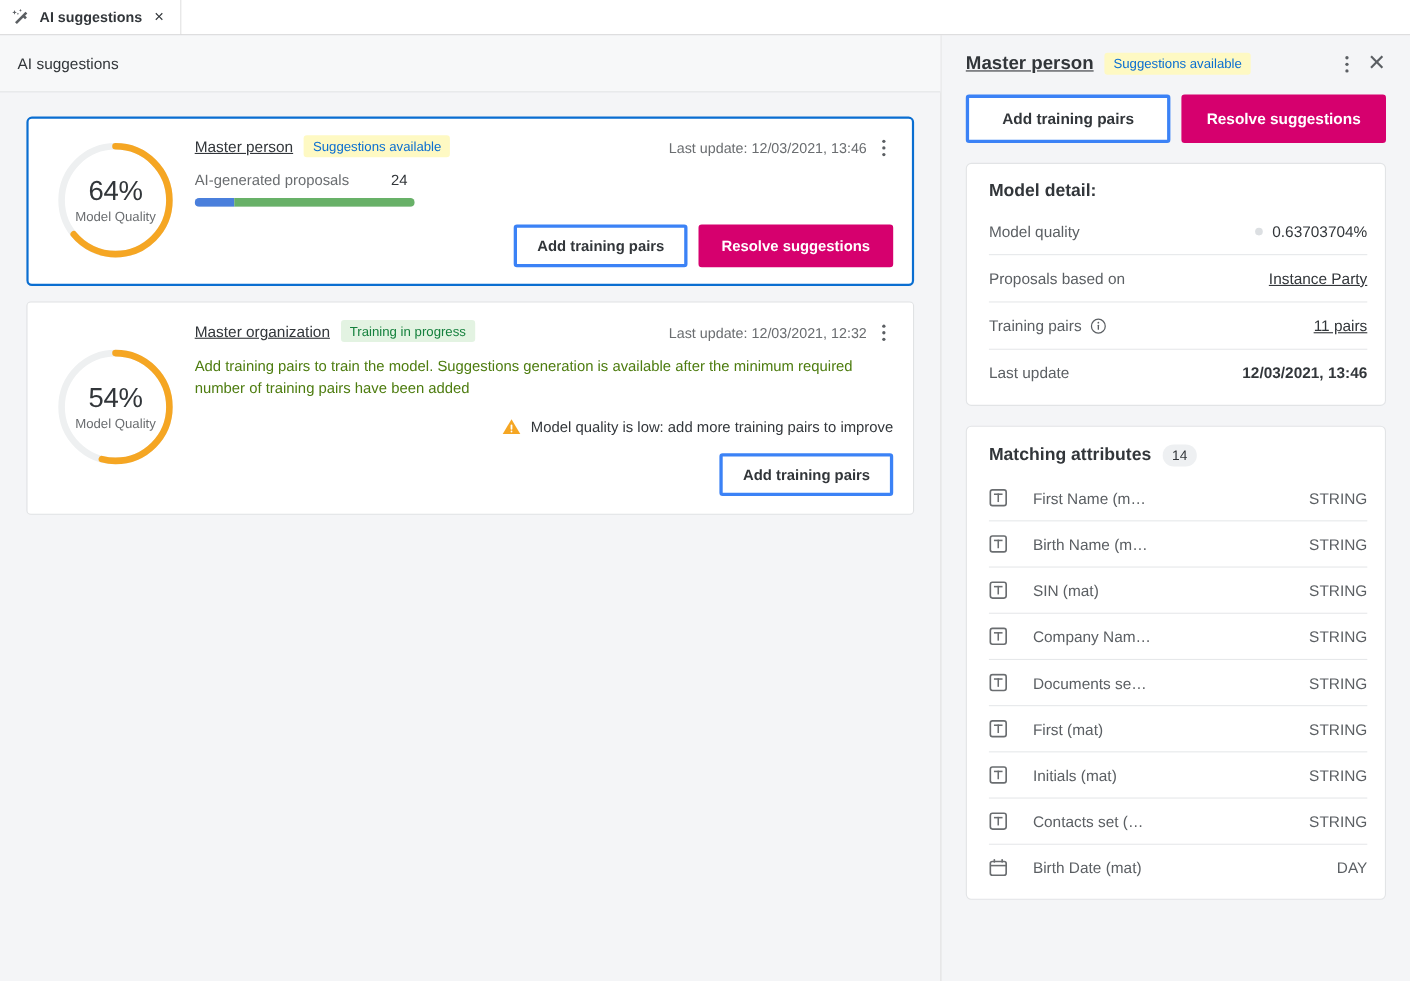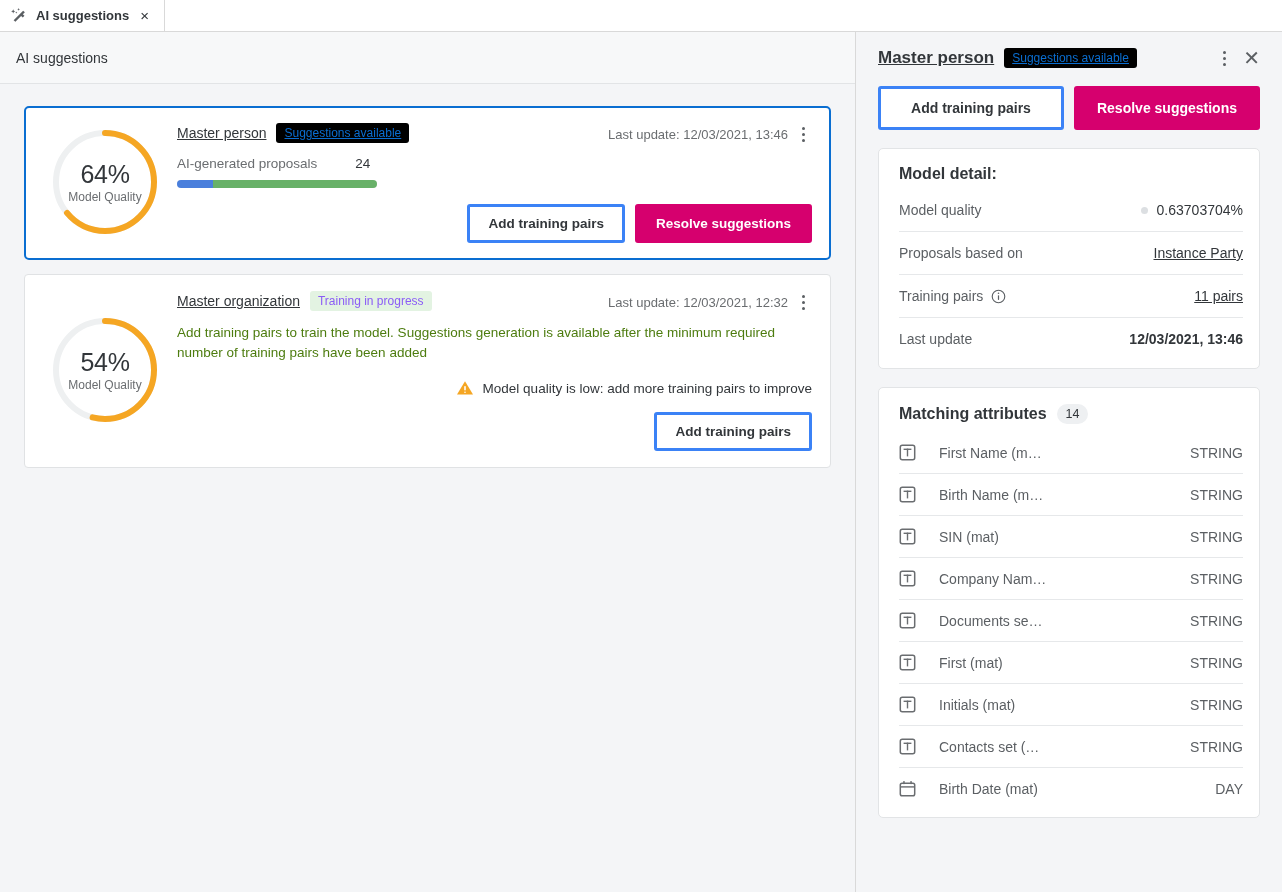--- a/index.html
+++ b/index.html
@@ -90,22 +90,22 @@
 
   .card-toprow { display: flex; align-items: flex-start; }
   .title-block { display: flex; align-items: center; gap: 10px; padding-top: 2px; }
   .card-title {
     font-size: 14px; color: #32363a; font-weight: normal;
     text-decoration: underline; cursor: pointer;
   }
   .badge {
     font-size: 12px; padding: 3px 8px; border-radius: 3px; white-space: nowrap;
   }
-  .badge-info { background: #000000; color: #0a6ed1; text-decoration: underline; }
-  .badge-ok { background: #e3f3e2; color: #8b5cf6; }
+  .badge-info { background: #fef9c3; color: #0a6ed1; }
+  .badge-ok { background: #e3f3e2; color: #15803d; }
 
   .card-right { margin-left: auto; display: flex; align-items: center; gap: 6px; padding-top: 3px; }
   .last-update { font-size: 13px; color: #6a6d70; white-space: nowrap; }
   .kebab {
     width: 18px; height: 20px; cursor: pointer;
     display: flex; flex-direction: column; align-items: center; justify-content: center; gap: 3px;
   }
   .kebab i { width: 3px; height: 3px; border-radius: 50%; background: #5b5f63; display: block; }
 
   .proposal-row {

